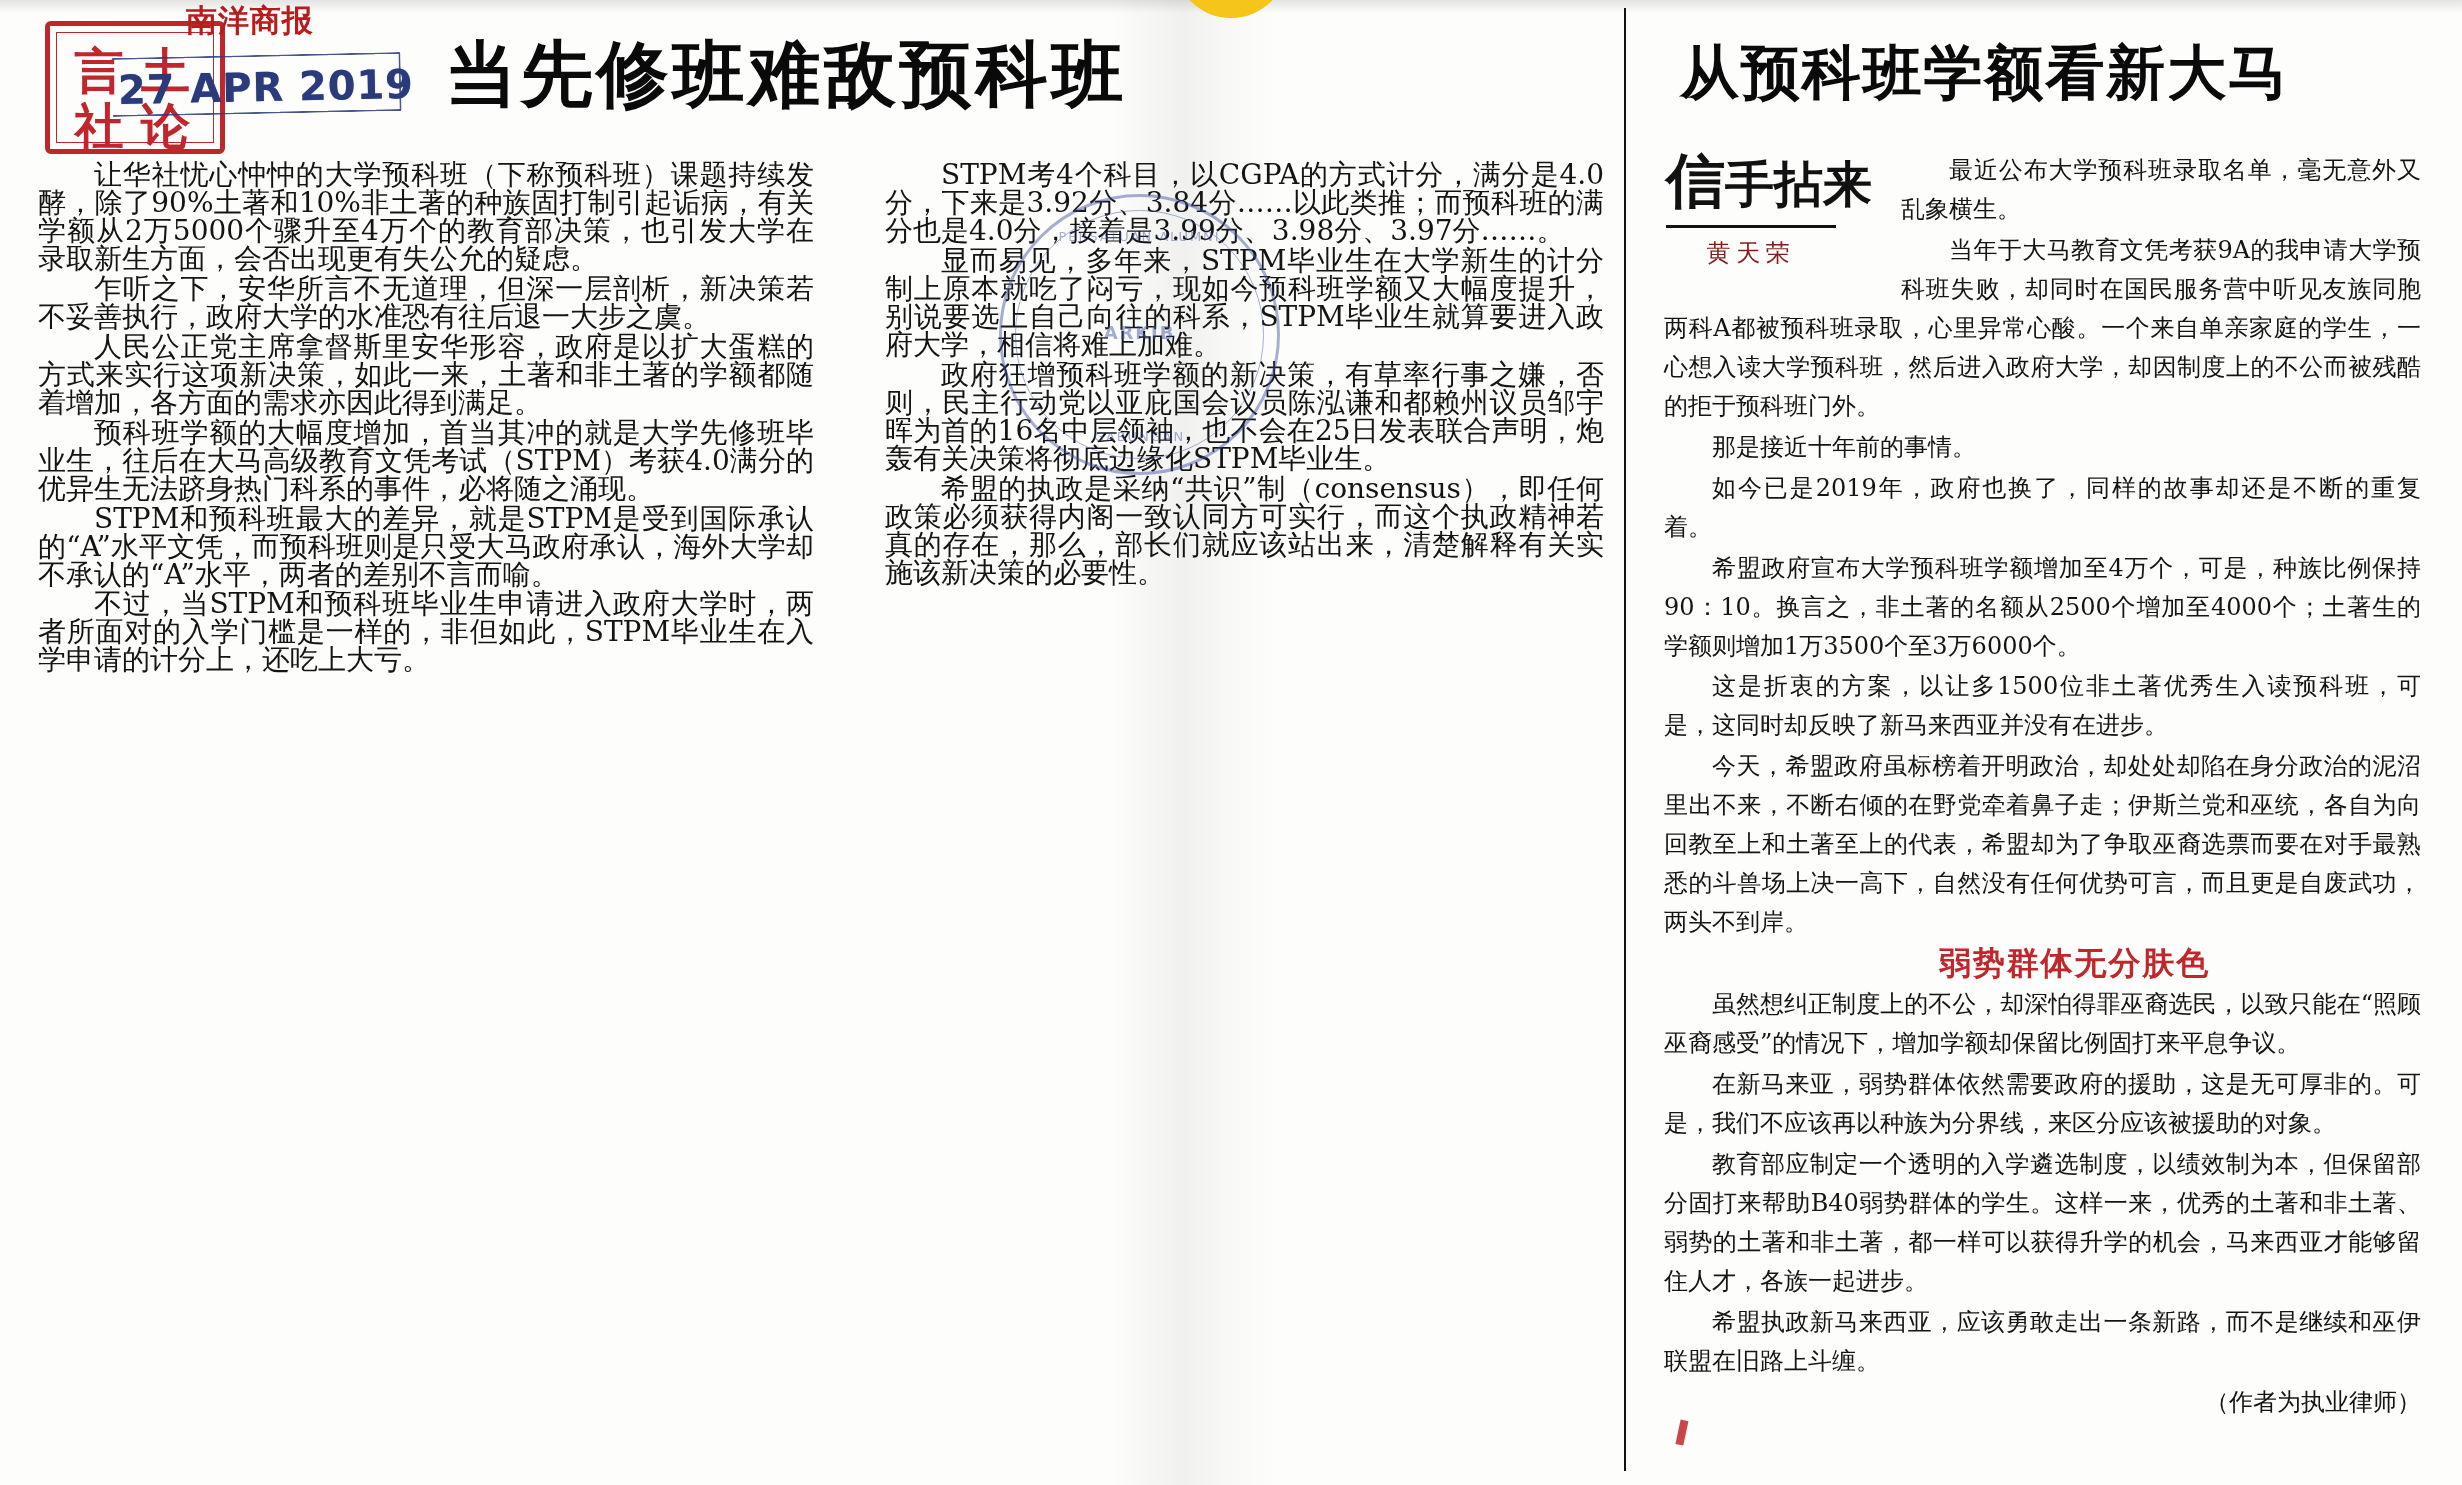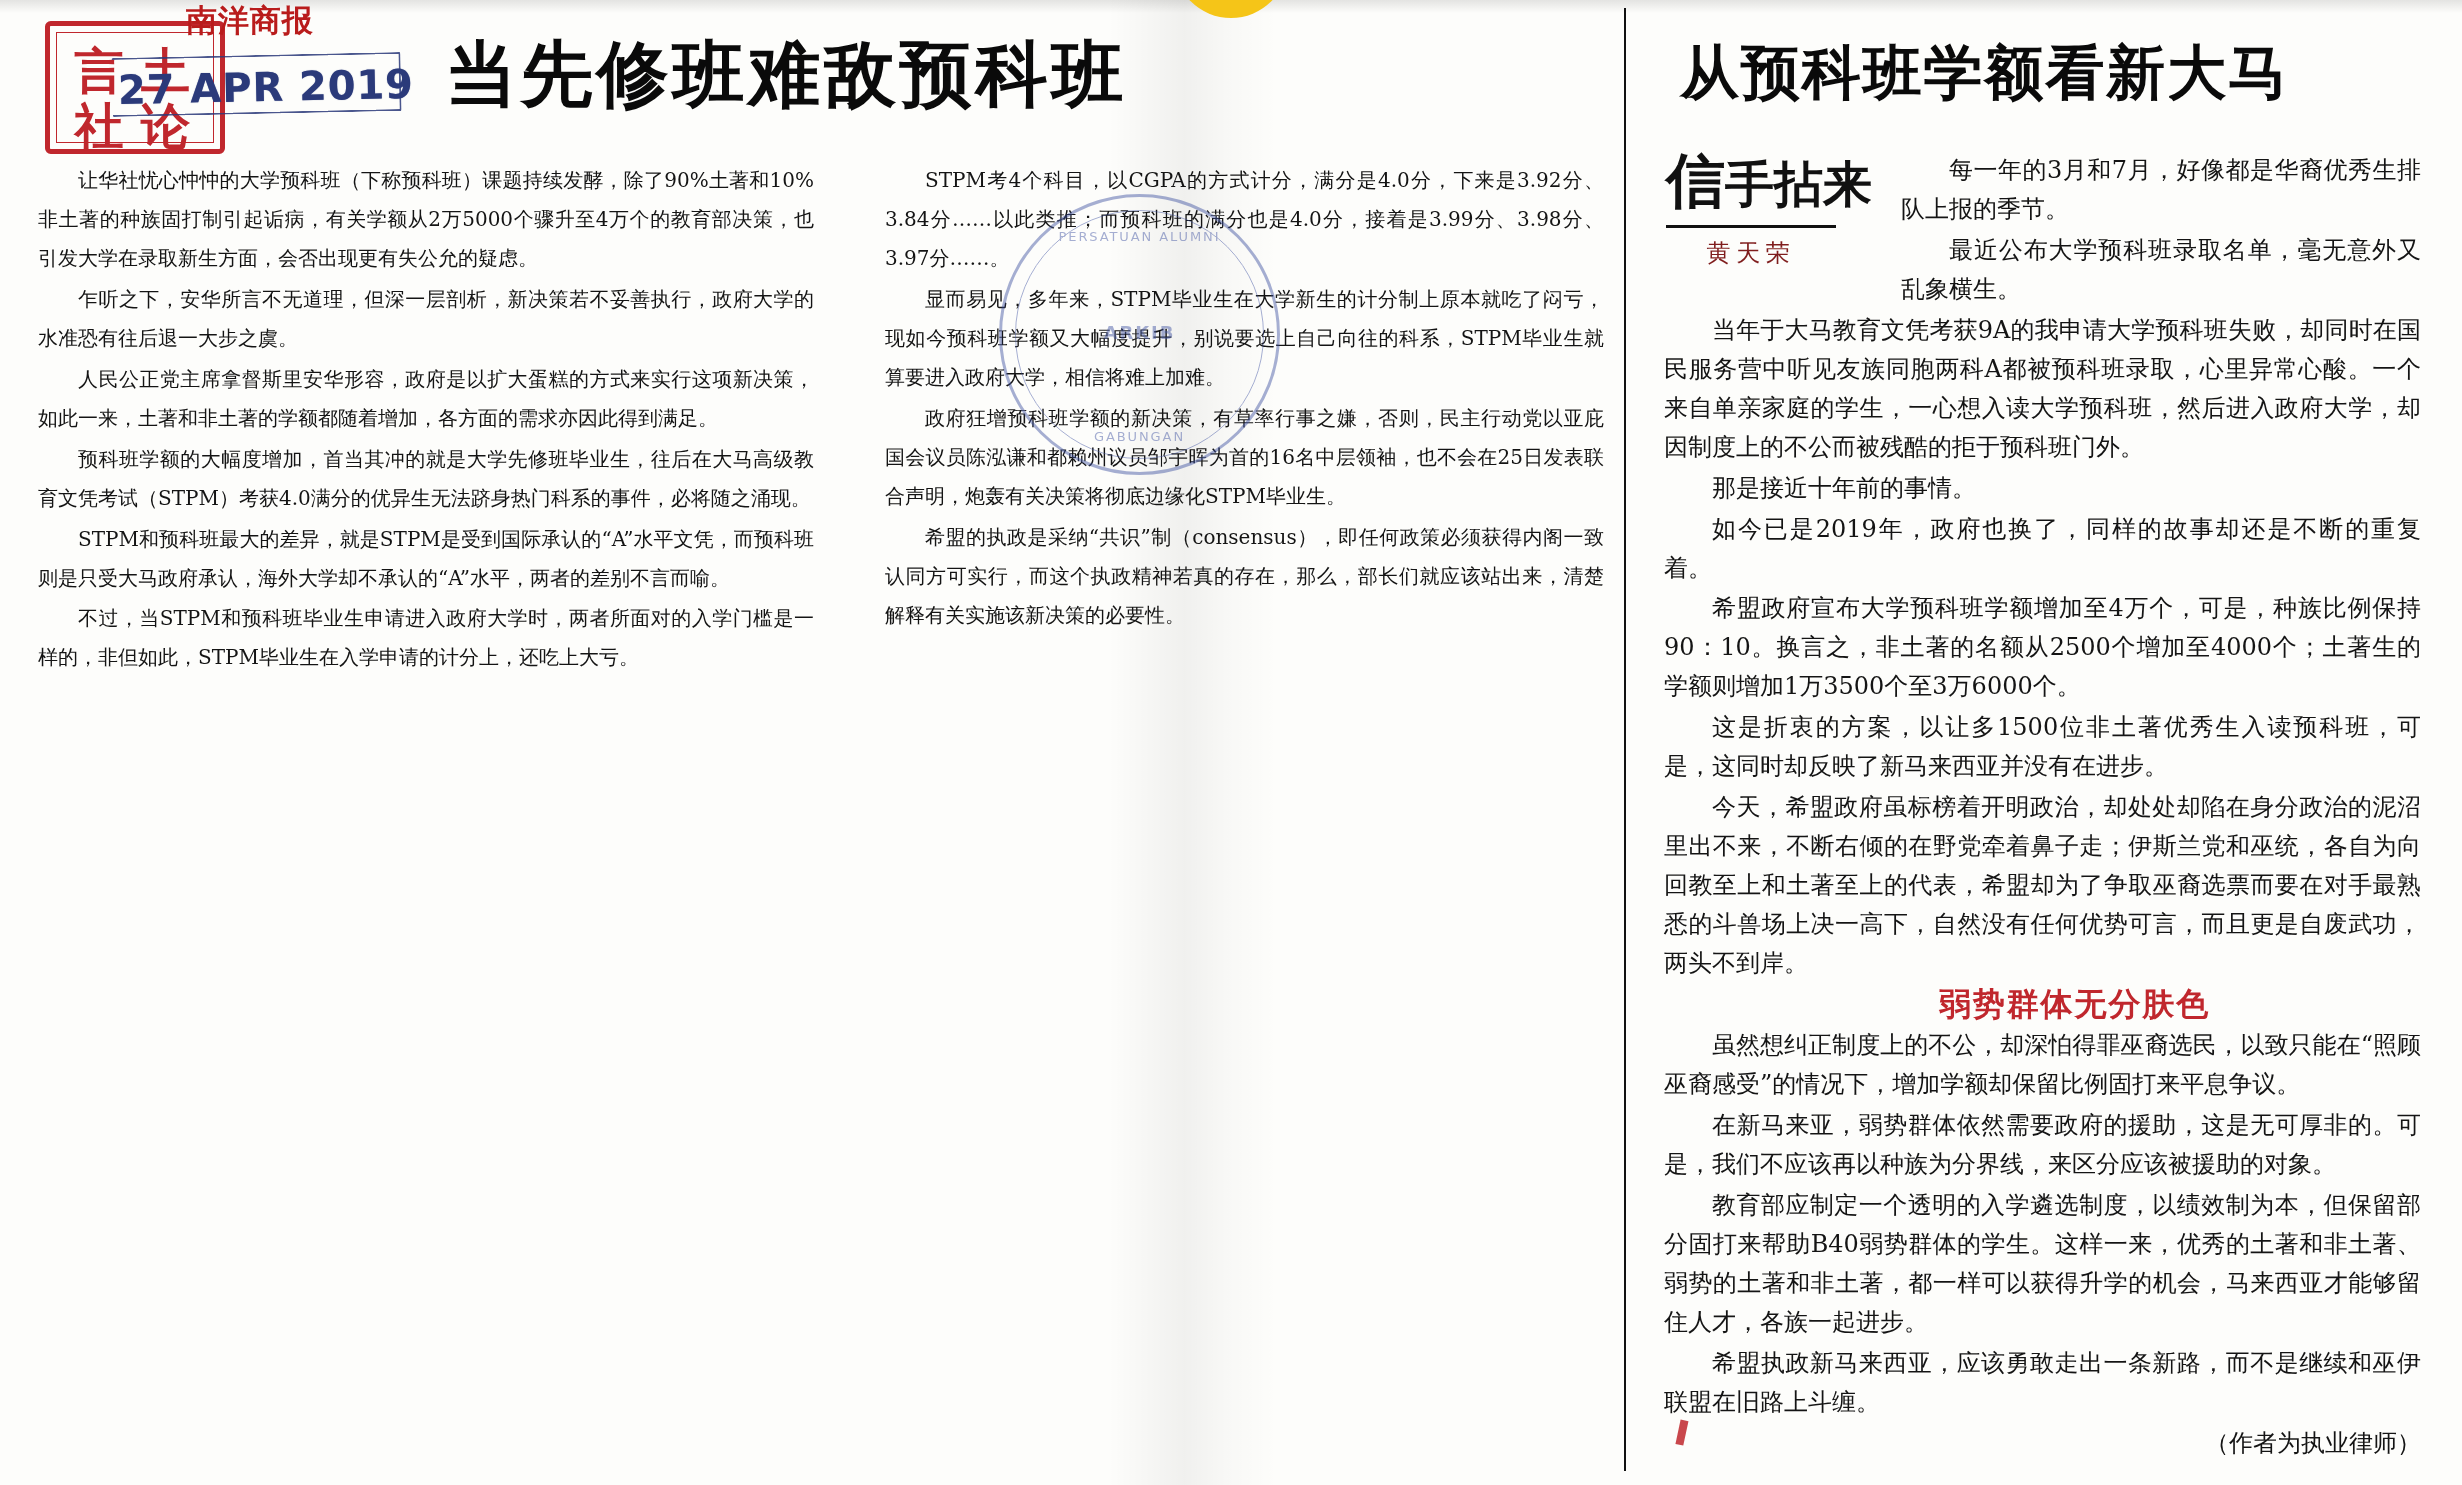--- a/index.html
+++ b/index.html
@@ -137,22 +137,22 @@
     position: absolute;
     width: 1.9px;
     background: #111;
   }
   .vrule.r1 { left: 1624px; top: 7.6px; height: 1463px; }
 
   
   .col {
     position: absolute;
     font-family: "DejaVu Serif", "Liberation Serif", serif;
-    font-size: 20px;
-    line-height: 39px;
+    font-size: 28px;
+    line-height: 28px;
     color: #141414;
     text-align: justify;
     text-justify: inter-ideograph;
   }
   .col p {
     margin: 0 0 1.9px 0;
     text-indent: 2em;
   }
 
   .col-1 { left: 38px;  top: 161px; width: 776px; }
@@ -333,21 +333,20 @@
   </div>
 
   <div class="byline-block">
     <div class="byline-big"><span class="lead">信</span><span>手拈来</span></div>
     <div class="byline-rule"></div>
     <div class="byline-name">黄天荣</div>
   </div>
 
   <div class="col col-3">
     <div class="wrapshape"></div>
-    <p>每一年的3月和7月，好像都是华裔优秀生排队上报的季节。</p>
     <p>最近公布大学预科班录取名单，毫无意外又乱象横生。</p>
     <p>当年于大马教育文凭考获9A的我申请大学预科班失败，却同时在国民服务营中听见友族同胞两科A都被预科班录取，心里异常心酸。一个来自单亲家庭的学生，一心想入读大学预科班，然后进入政府大学，却因制度上的不公而被残酷的拒于预科班门外。</p>
     <p>那是接近十年前的事情。</p>
     <p>如今已是2019年，政府也换了，同样的故事却还是不断的重复着。</p>
     <p>希盟政府宣布大学预科班学额增加至4万个，可是，种族比例保持90：10。换言之，非土著的名额从2500个增加至4000个；土著生的学额则增加1万3500个至3万6000个。</p>
     <p>这是折衷的方案，以让多1500位非土著优秀生入读预科班，可是，这同时却反映了新马来西亚并没有在进步。</p>
     <p>今天，希盟政府虽标榜着开明政治，却处处却陷在身分政治的泥沼里出不来，不断右倾的在野党牵着鼻子走；伊斯兰党和巫统，各自为向回教至上和土著至上的代表，希盟却为了争取巫裔选票而要在对手最熟悉的斗兽场上决一高下，自然没有任何优势可言，而且更是自废武功，两头不到岸。</p>
 
     <p class="subhead">弱势群体无分肤色</p>
 

